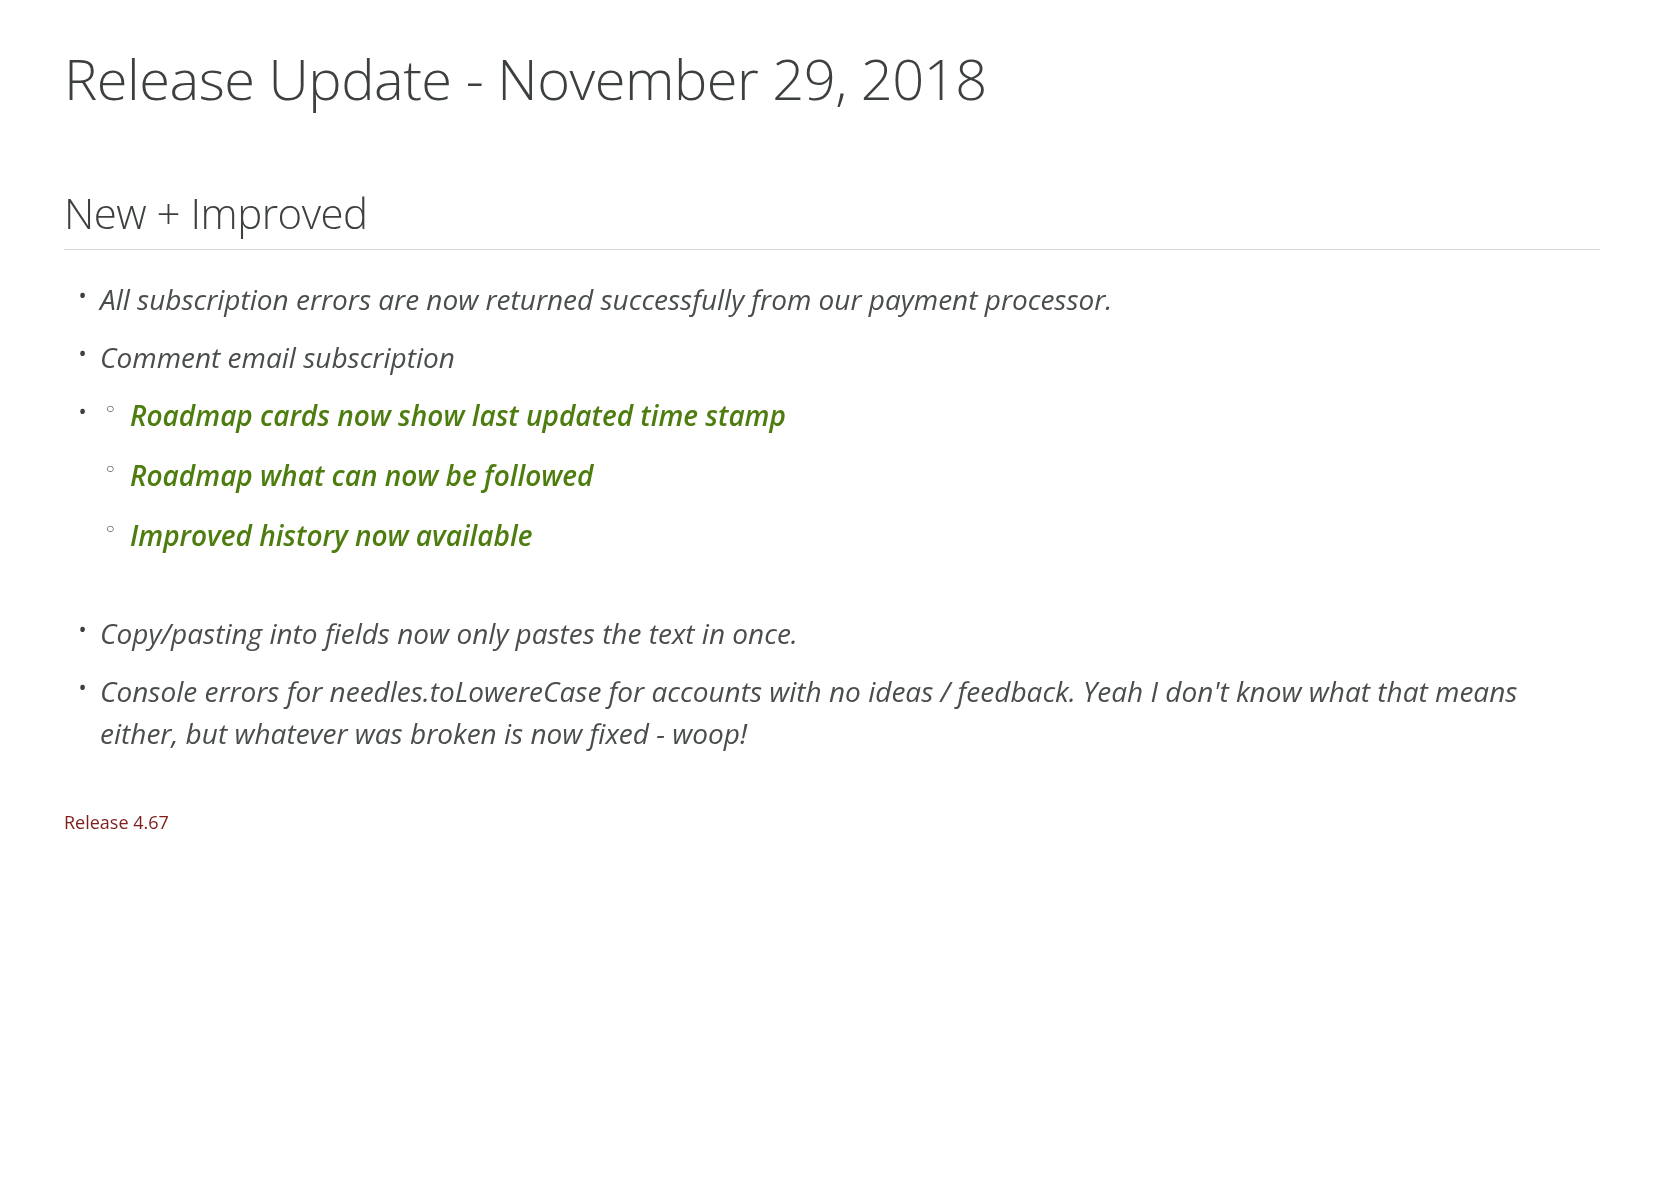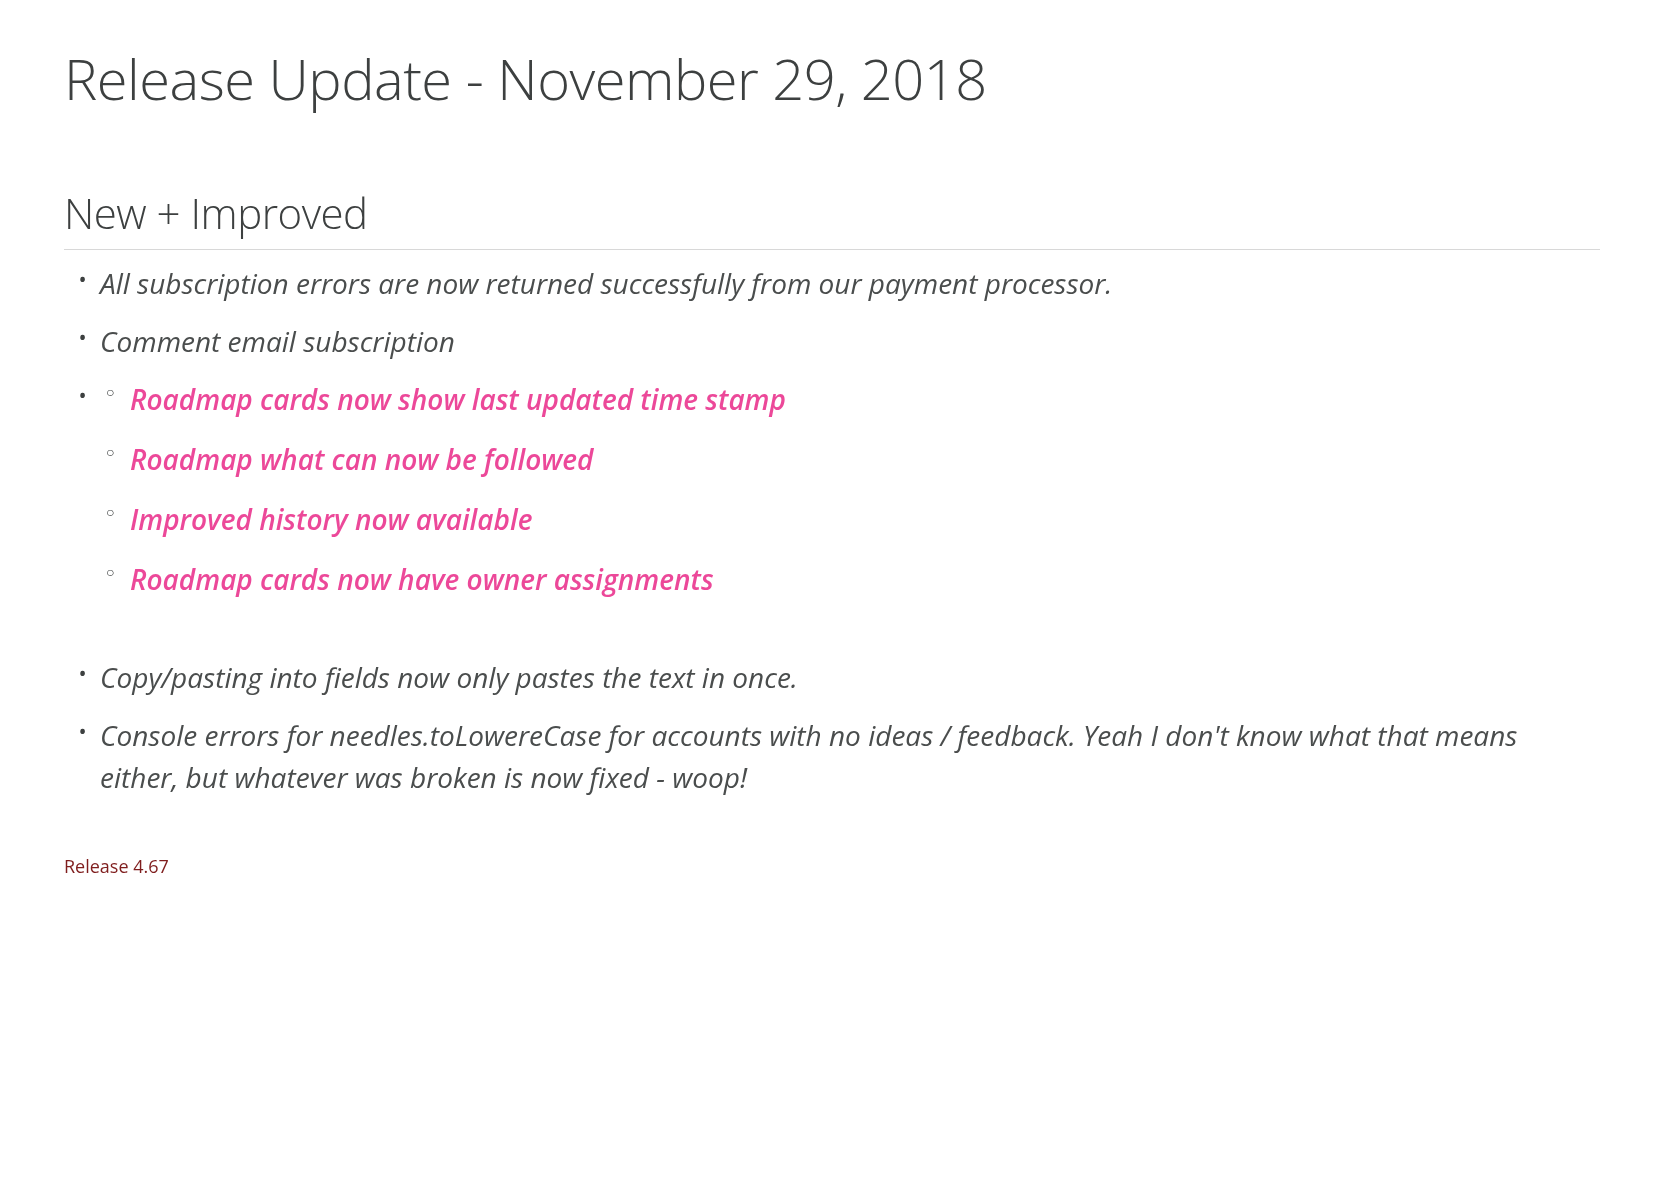--- a/index.html
+++ b/index.html
@@ -20,21 +20,21 @@
       color: #3d4040;
       margin-bottom: 68px;
       letter-spacing: -0.5px;
     }
     h2 {
       font-size: 42px;
       font-weight: 300;
       color: #3d4040;
       border-bottom: 1px solid #d8d8d8;
       padding-bottom: 8px;
-      margin-bottom: 12px;
+      margin-bottom: 28px;
       letter-spacing: -0.5px;
     }
     .section {
       margin-bottom: 56px;
     }
     ul {
       list-style: none;
       padding-left: 36px;
     }
     ul li {
@@ -59,21 +59,21 @@
     ul ul li::before {
       content: "○";
       font-size: 14px;
       top: 3px;
       left: -24px;
     }
     ul ul li {
       margin-bottom: 18px;
     }
     a.link {
-      color: #ec4899;
+      color: #4d7c0f;
       font-weight: 600;
       text-decoration: none;
     }
     .release-version {
       font-size: 18px;
       color: #7f1d1d;
       margin-top: 34px;
     }
   </style>
 </head>
@@ -94,23 +94,20 @@
       <ul>
         <li>
           <a href="#" class="link">Roadmap cards now show last updated time stamp</a>
         </li>
         <li>
           <a href="#" class="link">Roadmap what can now be followed</a>
         </li>
         <li>
           <a href="#" class="link">Improved history now available</a>
         </li>
-        <li>
-          <a href="#" class="link">Roadmap cards now have owner assignments</a>
-        </li>
       </ul>
     </li>
   </ul>
 </div>
 
 <div class="section">
   <ul>
     <li>
       <span>Copy/pasting into fields now only pastes the text in once.</span>
     </li>

